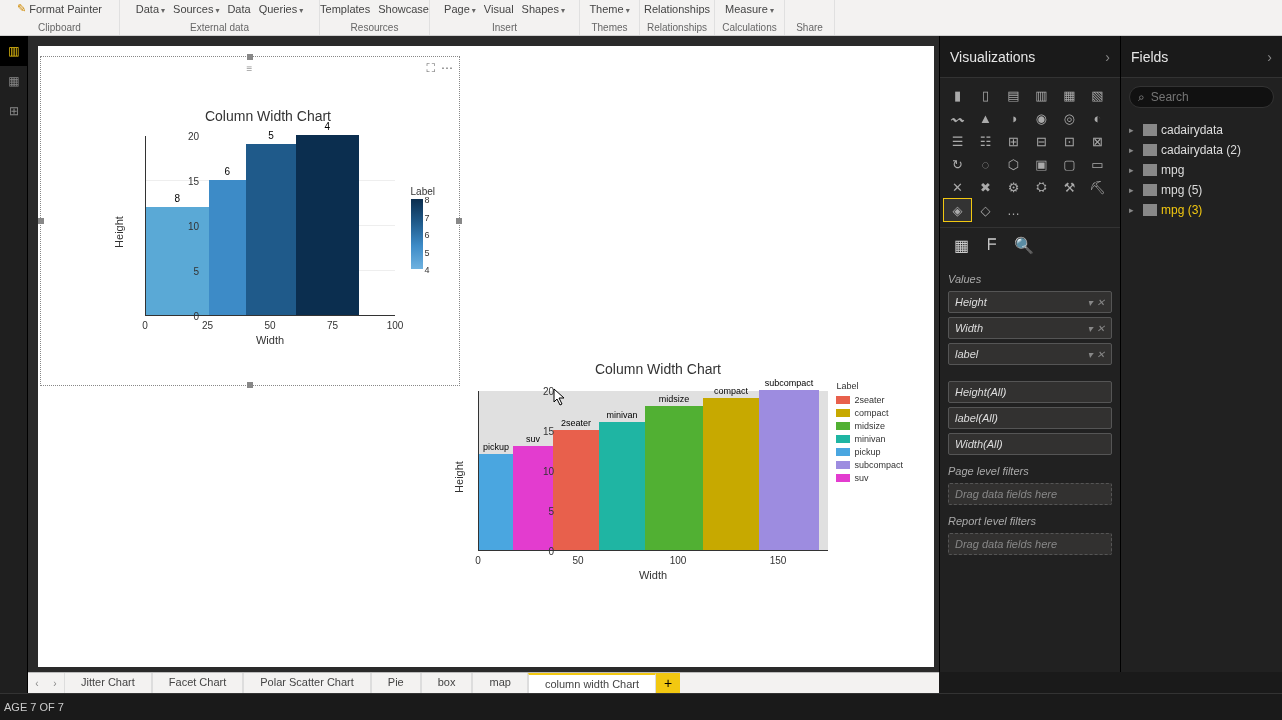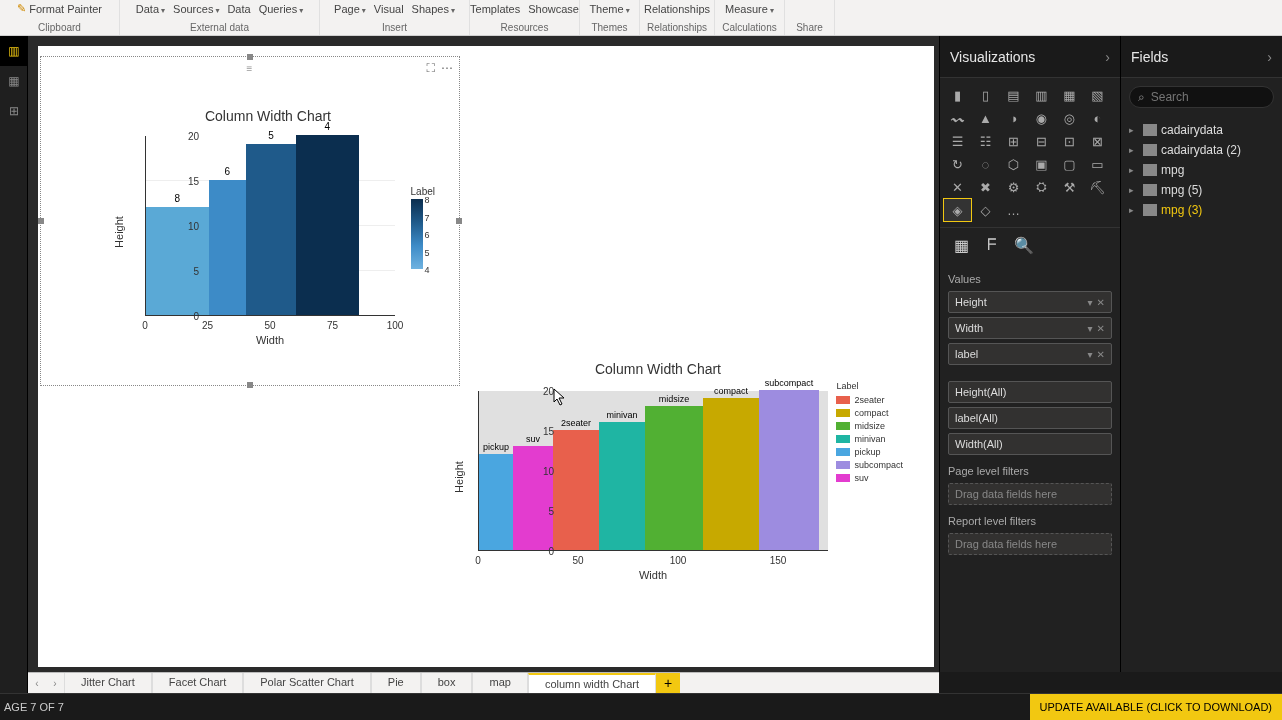--- a/index.html
+++ b/index.html
@@ -66,21 +66,21 @@
 .panel-head { height: 42px; background: #1a1a1a; display: flex; align-items: center; justify-content: space-between; padding: 0 10px; color: #e6e6e6; font-size: 14px; border-bottom: 1px solid #333; }
 .panel-head .chev { color: #888; cursor: pointer; }
 
 .icon-grid { display: flex; flex-wrap: wrap; padding: 6px 4px; gap: 1px; }
 .vis-icon { width: 27px; height: 22px; display: flex; align-items: center; justify-content: center; color: #aaa; font-size: 13px; cursor: pointer; }
 .vis-icon.active { outline: 1px solid #f2c811; background: #333; }
 
 .tab-icons { display: flex; gap: 18px; padding: 8px 14px; border-top: 1px solid #333; border-bottom: 0; }
 .tab-icons span { font-size: 16px; color: #ccc; cursor: pointer; }
 
-.section { padding: 4px 8px 8px 8px; }
+.section { padding: 4px 8px 8px 8px; font-style: italic; }
 .section-title { font-size: 11px; color: #aaa; padding: 6px 0; }
 .well { background: #323130; border: 1px dashed #555; border-radius: 2px; padding: 4px 6px; font-size: 11px; color: #ddd; margin-bottom: 4px; display: flex; justify-content: space-between; align-items: center; }
 .well-solid { border-style: solid; }
 .well .wactions { display: flex; gap: 4px; color: #888; font-size: 10px; }
 .placeholder { color: #888; }
 
 .filters-head { background: #1a1a1a; padding: 8px 10px; font-size: 13px; color: #e6e6e6; border-top: 1px solid #333; border-bottom: 1px solid #333; }
 
 
 .search-box { margin: 8px; background: #111; border: 1px solid #333; border-radius: 12px; display: flex; align-items: center; padding: 3px 8px; }
@@ -122,34 +122,34 @@
   </div>
   <div class="ribbon-group" style="width:200px;">
     <div class="ribbon-items">
       <span class="item caret">Data</span>
       <span class="item caret">Sources</span>
       <span class="item">Data</span>
       <span class="item caret">Queries</span>
     </div>
     <div class="ribbon-label">External data</div>
   </div>
+  <div class="ribbon-group" style="width:110px;">
+    <div class="ribbon-items">
+      <span class="item">Templates</span>
+      <span class="item">Showcase</span>
+    </div>
+    <div class="ribbon-label">Resources</div>
+  </div>
   <div class="ribbon-group" style="width:150px;">
     <div class="ribbon-items">
       <span class="item caret">Page</span>
       <span class="item">Visual</span>
       <span class="item caret">Shapes</span>
     </div>
     <div class="ribbon-label">Insert</div>
-  </div>
-  <div class="ribbon-group" style="width:110px;">
-    <div class="ribbon-items">
-      <span class="item">Templates</span>
-      <span class="item">Showcase</span>
-    </div>
-    <div class="ribbon-label">Resources</div>
   </div>
   <div class="ribbon-group" style="width:60px;">
     <div class="ribbon-items">
         <span class="item caret">Theme</span>
       </div>
     <div class="ribbon-label">Themes</div>
   </div>
   <div class="ribbon-group" style="width:75px;">
     <div class="ribbon-items">
         <span class="item">Relationships</span>
@@ -451,14 +451,13 @@
       <div class="ptab">Pie</div>
       <div class="ptab">box</div>
       <div class="ptab">map</div>
       <div class="ptab active">column width Chart</div>
     </div>
   <div class="add-page">+</div>
 </div>
 
 <div class="status">
   <span>AGE 7 OF 7</span>
-  <span class="update">UPDATE AVAILABLE (CLICK TO DOWNLOAD)</span>
 </div>
 
 </body></html>

